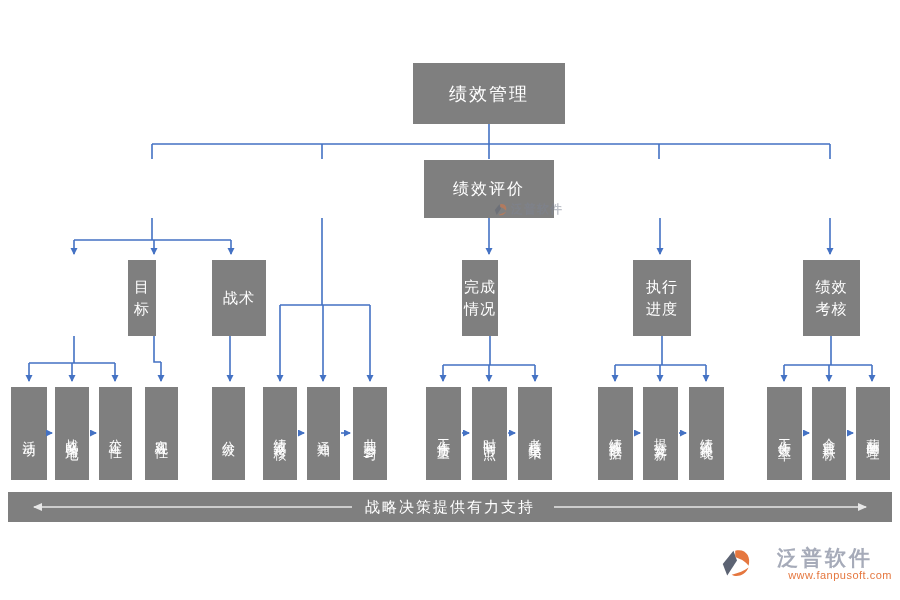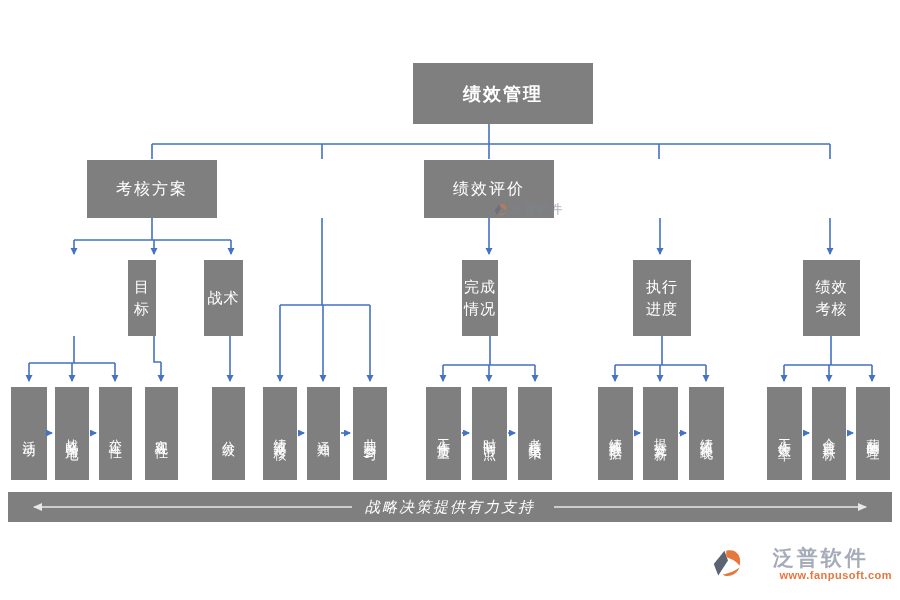--- a/index.html
+++ b/index.html
@@ -1,40 +1,40 @@
 <!DOCTYPE html>
 <html><head>
 <meta charset="utf-8">
 <style>
   html,body{margin:0;padding:0;background:#fff;}
   .stage{position:relative;width:900px;height:600px;background:#ffffff;
          font-family:"Liberation Sans",sans-serif;overflow:hidden;}
   .box{position:absolute;background:#7f7f7f;color:#ffffff;display:flex;
        align-items:center;justify-content:center;text-align:center;
        box-sizing:border-box;z-index:1;}
-  .root{left:413px;top:63px;width:180px;height:61px;font-size:18px;
-        font-weight:bold;letter-spacing:2px;}
+  .root{left:413px;top:63px;width:152px;height:61px;font-size:18px;
+        font-weight:normal;letter-spacing:2px;}
   .l2{top:160px;width:130px;height:58px;font-size:16px;letter-spacing:2px;}
   .l3{top:260px;height:76px;font-size:15px;white-space:pre-line;
       line-height:1.5;letter-spacing:1px;}
   .l4{top:387px;height:93px;font-size:13px;writing-mode:vertical-rl;
       text-orientation:upright;letter-spacing:3px;line-height:1;}
   .connectors{position:absolute;left:0;top:0;z-index:3;pointer-events:none;}
   .banner{position:absolute;left:8px;top:492px;width:884px;height:30px;
           background:#7f7f7f;display:flex;align-items:center;
-          justify-content:center;z-index:0;font-style:italic;}
+          justify-content:center;z-index:0;}
   .banner svg{position:absolute;left:0;top:0;}
   .banner-label{position:relative;color:#ffffff;font-size:15px;
                 letter-spacing:2px;z-index:1;}
   .logo{position:absolute;right:8px;top:546px;display:flex;
         align-items:center;gap:5px;z-index:2;}
   .logo-text{display:flex;flex-direction:column;align-items:center;}
   .logo-name{font-size:21px;font-weight:bold;color:#a6abb9;
              letter-spacing:3px;line-height:1.1;}
-  .logo-site{font-size:11px;color:#e5773f;font-weight:bold;
+  .logo-site{font-size:11px;color:#e5773f;font-weight:normal;
              letter-spacing:0.5px;margin-left:30px;}
   .watermark{position:absolute;left:494px;top:201px;display:flex;
              align-items:center;gap:3px;opacity:0.5;z-index:4;}
   .watermark-name{font-size:12px;font-weight:bold;color:#7e8494;
                   letter-spacing:1px;}
 </style>
 </head>
 <body>
 
 <div class="stage">
@@ -96,25 +96,24 @@
       <line x1="508" y1="433" x2="515" y2="433" marker-end="url(#ab)"></line>
       <line x1="634" y1="433" x2="640" y2="433" marker-end="url(#ab)"></line>
       <line x1="679" y1="433" x2="686" y2="433" marker-end="url(#ab)"></line>
       <line x1="803" y1="433" x2="809" y2="433" marker-end="url(#ab)"></line>
       <line x1="847" y1="433" x2="853" y2="433" marker-end="url(#ab)"></line>
     </g>
   </svg>
 
   <div class="box root">绩效管理</div>
 
-  <div class="box l2" style="left:87px">考核方案</div>
   <div class="box l2" style="left:424px">绩效评价</div>
 
   <div class="box l3" style="left:128px;width:28px">目标</div>
-  <div class="box l3" style="left:204px;width:39px">战术</div>
+  <div class="box l3" style="left:212px;width:54px">战术</div>
   <div class="box l3" style="left:462px;width:36px">完成
 情况</div>
   <div class="box l3" style="left:633px;width:58px">执行
 进度</div>
   <div class="box l3" style="left:803px;width:57px">绩效
 考核</div>
 
   <div class="box l4" style="left:11px;width:36px">活动</div>
   <div class="box l4" style="left:55px;width:34px">战略落地</div>
   <div class="box l4" style="left:99px;width:33px">公正性</div>

